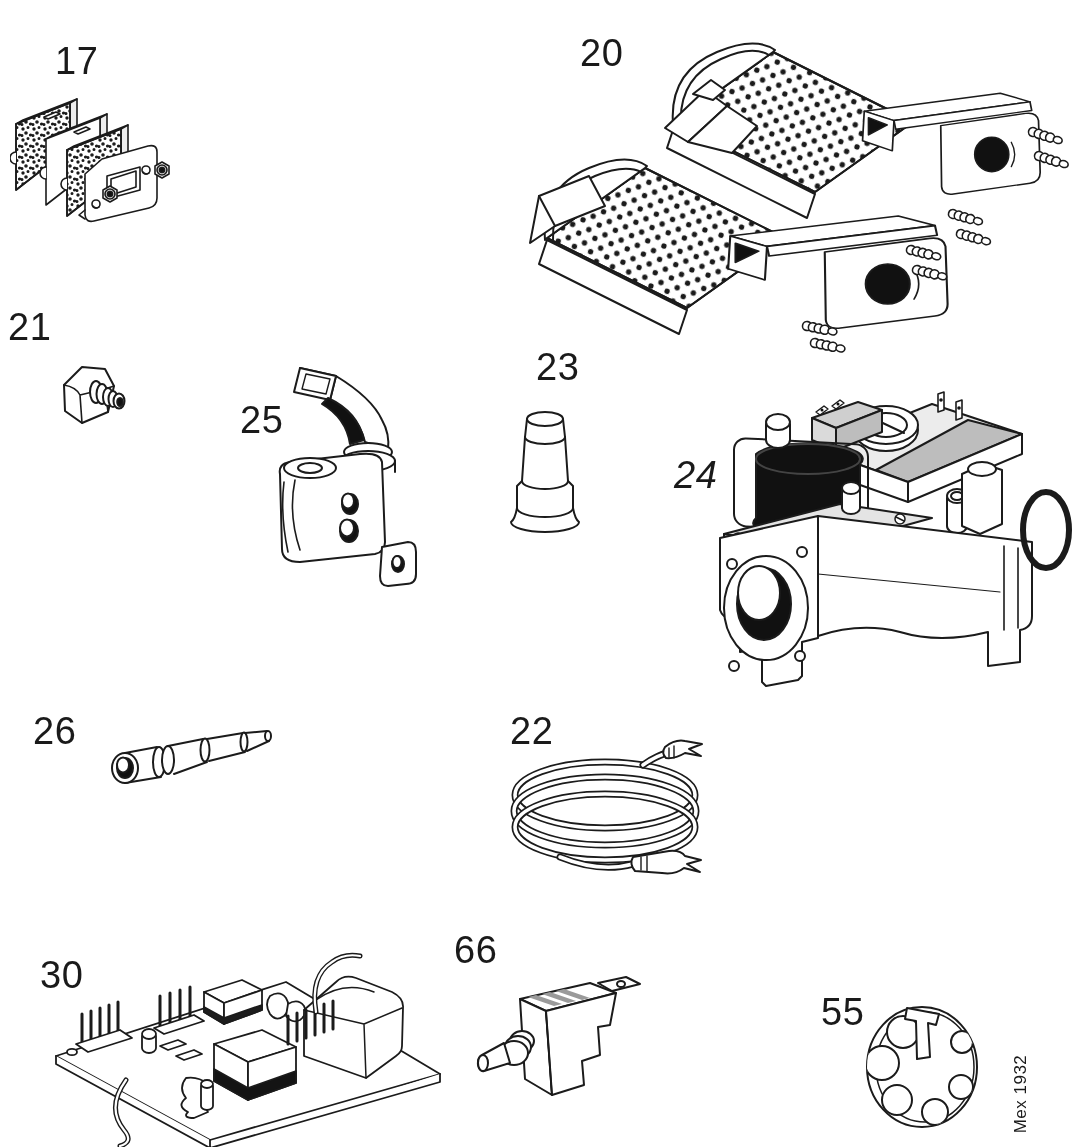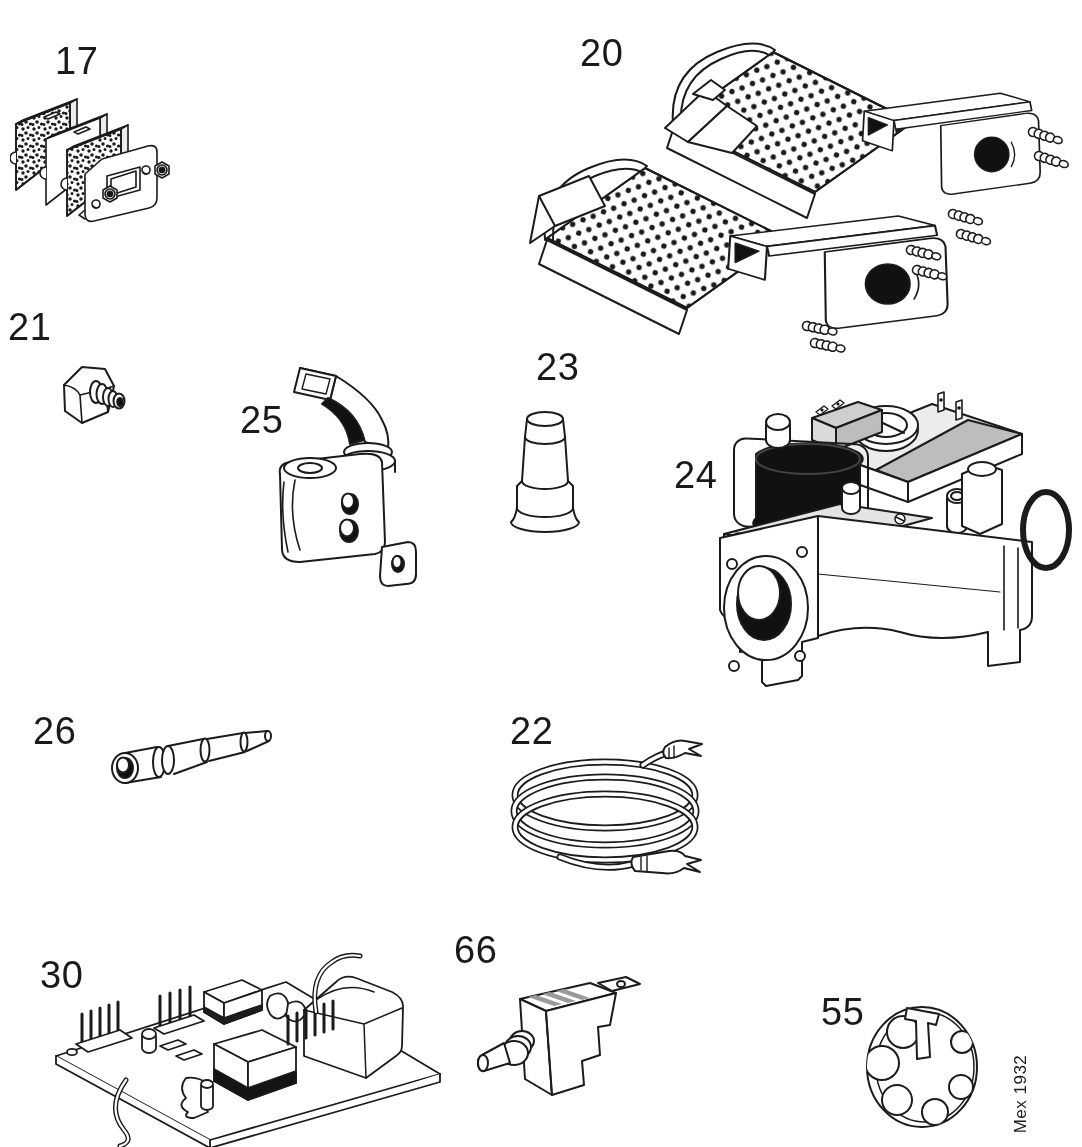--- a/index.html
+++ b/index.html
@@ -22,21 +22,21 @@
 </head>
 <body>
 
 <div class="canvas">
 
   <div class="part-label" style="left:55px;top:42px;">17</div>
   <div class="part-label" style="left:580px;top:34px;">20</div>
   <div class="part-label" style="left:8px;top:308px;">21</div>
   <div class="part-label" style="left:240px;top:401px;">25</div>
   <div class="part-label" style="left:536px;top:348px;">23</div>
-  <div class="part-label" style="left:674px;top:456px;">24</div>
+  <div class="part-label" style="left:674px;top:456px;font-style:italic;">24</div>
   <div class="part-label" style="left:33px;top:712px;">26</div>
   <div class="part-label" style="left:510px;top:712px;">22</div>
   <div class="part-label" style="left:40px;top:956px;">30</div>
   <div class="part-label" style="left:454px;top:931px;">66</div>
   <div class="part-label" style="left:821px;top:993px;">55</div>
 
   <div class="figure" style="left:10px;top:82px;width:185px;height:145px;">
   <svg viewBox="0 0 185 145" stroke="#1b1b1b" stroke-width="1.6" fill="#fff" stroke-linejoin="round" stroke-linecap="round">
     <defs>
       <pattern id="spk" width="11" height="11" patternUnits="userSpaceOnUse">

